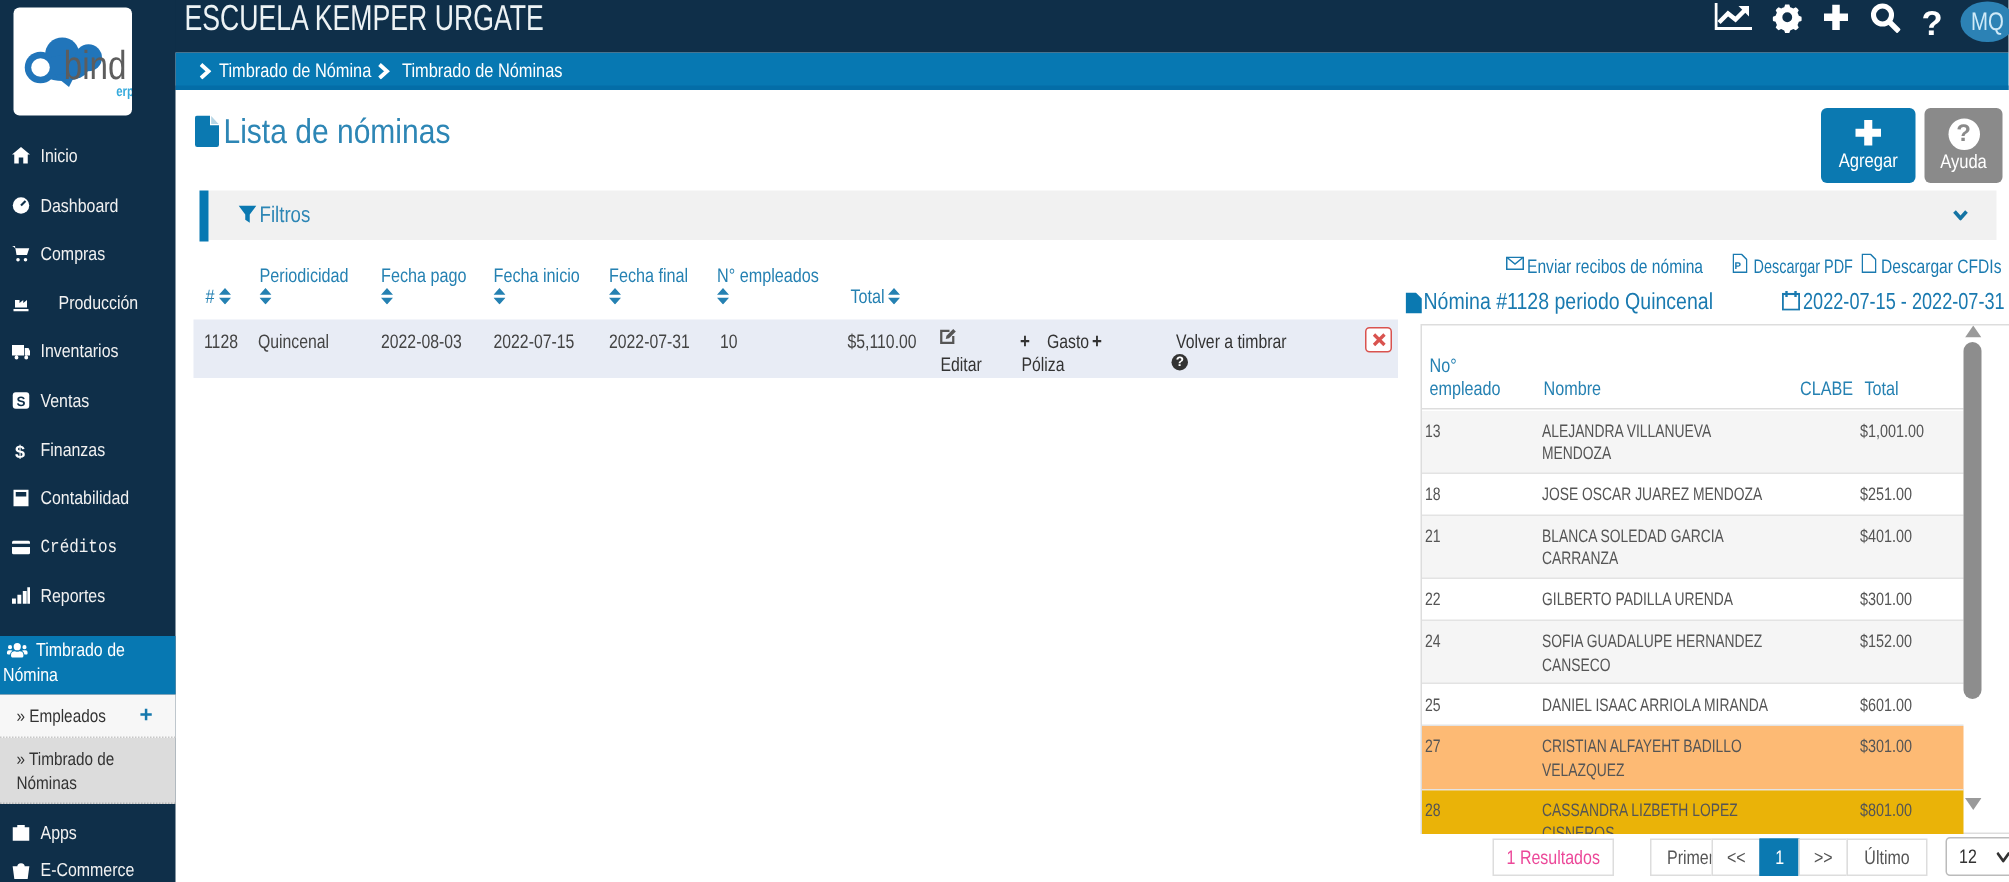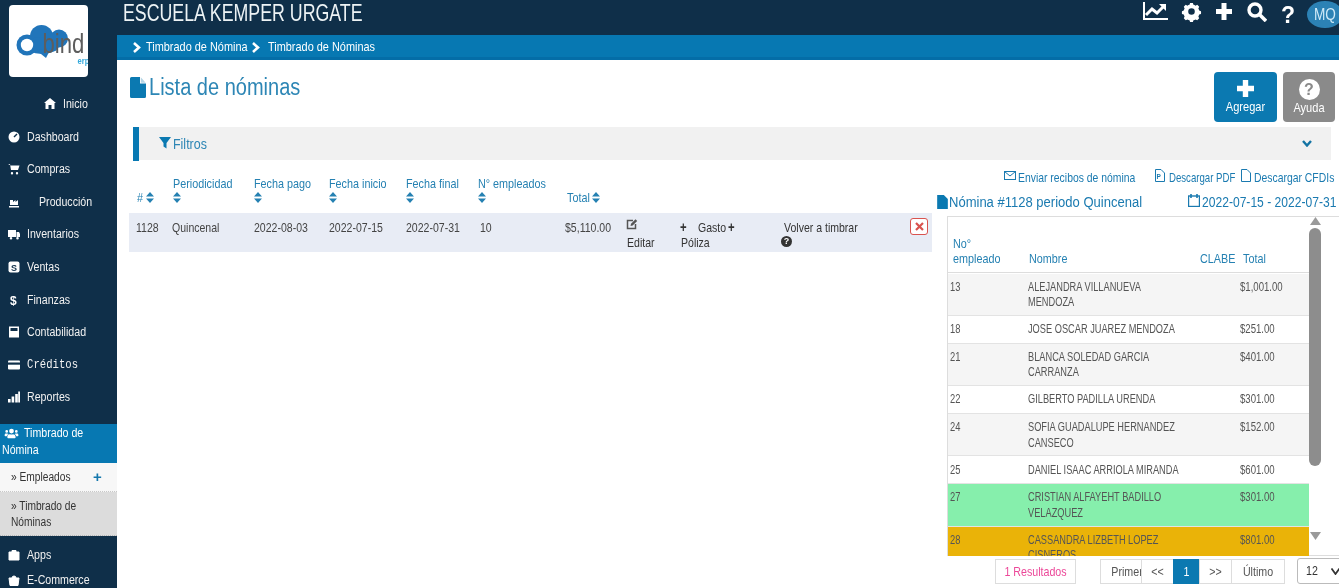--- a/index.html
+++ b/index.html
@@ -116,21 +116,21 @@
     <circle cx="32.5" cy="31.5" r="11.5" fill="#2175ba"></circle>
     <circle cx="50" cy="33.5" r="9" fill="#2175ba"></circle>
     <ellipse cx="33" cy="40.5" rx="17" ry="8.5" fill="#2175ba"></ellipse>
     <path d="M 27 45 L 37 53 L 42 43 Z" fill="#2175ba"></path>
     <circle cx="18" cy="40" r="6.2" fill="#fff"></circle>
     <text x="0" y="-4" font-size="27" fill="#5d5d5d" font-family="Liberation Sans" transform="translate(33.5 51.5) scale(0.82 1)">bind</text>
     <text x="0" y="0" font-size="9.5" font-weight="bold" fill="#35aadc" font-family="Liberation Sans" transform="translate(68.5 59) scale(0.8 1)">erp</text>
   </svg>
 </div>
 <div id="menu">
-    <div class="mitem" style="top:87.5px;margin-left:36px;">
+    <div class="mitem" style="top:87.5px;">
       <svg width="12" height="12" viewBox="0 0 12 12">
         <path fill="#fff" d="M6 0 L12 5 H10.5 V11 H7.5 V7 H4.5 V11 H1.5 V5 H0 Z"></path>
       </svg>
       <span class="mt">Inicio</span>
     </div>
     <div class="mitem" style="top:120.1px;">
       <svg width="12" height="12" viewBox="0 0 12 12">
         <circle cx="6" cy="6" r="5.5" fill="#fff"></circle>
         <path d="M6 6 L9 3" stroke="#0f2f49" stroke-width="1.4"></path>
       </svg>
@@ -356,21 +356,21 @@
 <div class="prow" style="top:414.2px; height:42.3px; background:#f5f5f5;">
   <span class="c1">24</span>
     <span class="c2">SOFIA GUADALUPE HERNANDEZ<br>CANSECO</span>
     <span class="c4">$152.00</span>
   </div>
 <div class="prow" style="top:456.5px; height:27.7px; background:#fff;">
   <span class="c1">25</span>
     <span class="c2">DANIEL ISAAC ARRIOLA MIRANDA</span>
     <span class="c4">$601.00</span>
   </div>
-<div class="prow" style="top:484.2px; height:42.5px; background:#86efac;">
+<div class="prow" style="top:484.2px; height:42.5px; background:#fdba74;">
   <span class="c1">27</span>
     <span class="c2">CRISTIAN ALFAYEHT BADILLO<br>VELAZQUEZ</span>
     <span class="c4">$301.00</span>
   </div>
 <div class="prow" style="top:526.7px; height:29.3px; background:#eab308; border-bottom:none;">
   <span class="c1">28</span>
     <span class="c2">CASSANDRA LIZBETH LOPEZ<br>CISNEROS</span>
     <span class="c4">$801.00</span>
   </div>
 

